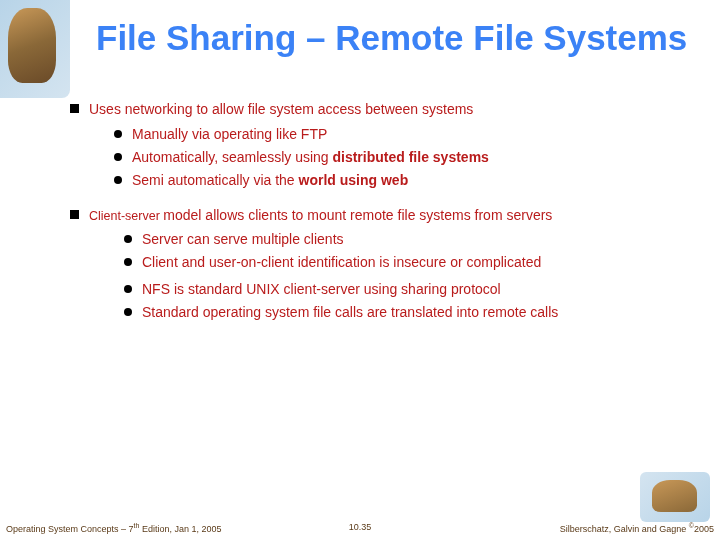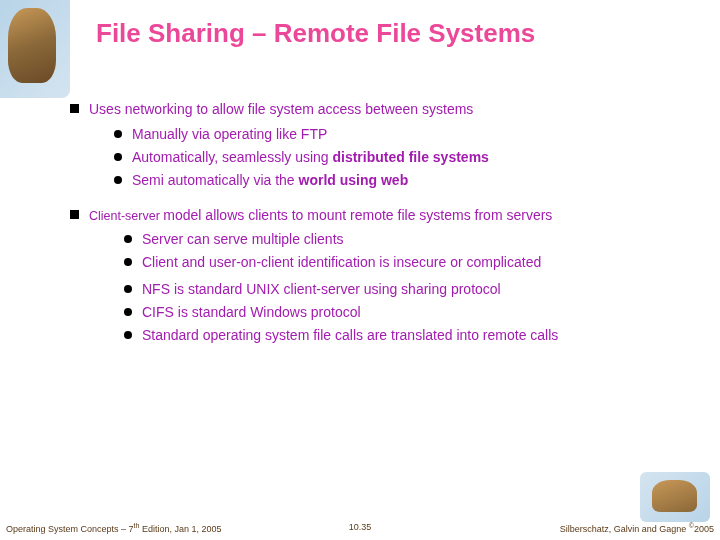--- a/index.html
+++ b/index.html
@@ -36,34 +36,34 @@
     content: "";
     position: absolute;
     top: 8px; left: 12px;
     width: 45px; height: 32px;
     background: linear-gradient(160deg, #c89858 0%, #8a6838 100%);
     border-radius: 40% 40% 20% 20%;
   }
   .title {
     position: absolute;
     top: 18px; left: 96px;
-    font-size: 26px;
+    font-size: 35px;
     font-weight: bold;
-    color: #ec4899;
+    color: #3b82f6;
     font-family: "Comic Sans MS", Arial, sans-serif;
     white-space: nowrap;
     text-align: right;
   }
   .content {
     position: absolute;
     top: 100px;
     left: 70px;
     right: 30px;
     font-size: 14px;
-    color: #a21caf;
+    color: #b91c1c;
     line-height: 1.35;
   }
   .lvl1 {
     display: flex;
     margin-bottom: 6px;
   }
   .lvl1 .sqbullet {
     width: 9px; height: 9px;
     background: #000;
     flex-shrink: 0;
@@ -150,24 +150,20 @@
   <div class="lvl2 lvl2b">
     <div class="circbullet"></div>
     <div class="text">Client and user-on-client identification is insecure or complicated</div>
   </div>
 
   <div class="lvl2 lvl2b" style="margin-top:8px">
     <div class="circbullet"></div>
     <div class="text">NFS is standard UNIX client-server using sharing protocol</div>
   </div>
 
-  <div class="lvl2 lvl2b">
-    <div class="circbullet"></div>
-    <div class="text">CIFS is standard Windows protocol</div>
-  </div>
 
   <div class="lvl2 lvl2b">
     <div class="circbullet"></div>
     <div class="text">Standard operating system file calls are translated into remote calls</div>
   </div>
 
 
 </div>
 
 <div class="footer">

